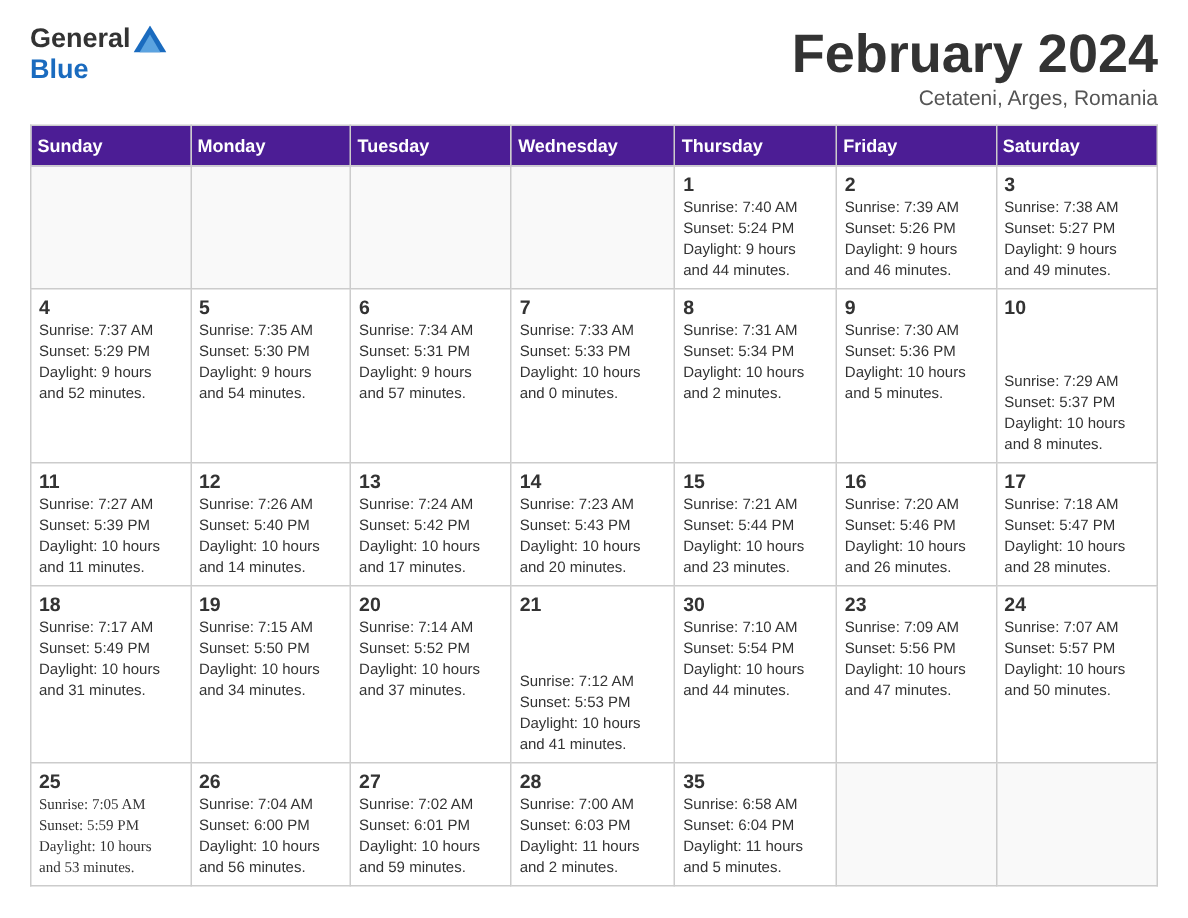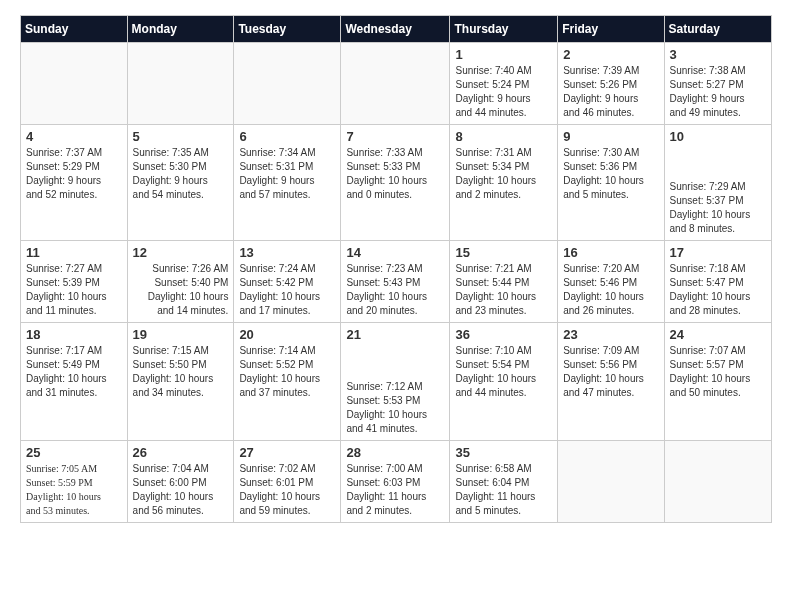--- a/index.html
+++ b/index.html
@@ -8,30 +8,46 @@
     .header-area { display: flex; justify-content: space-between; align-items: flex-start; margin-bottom: 10px; }
     .logo { display: flex; flex-direction: column; align-items: flex-start; }
     .logo-text { display: flex; align-items: center; }
     .logo-general { font-size: 18px; font-weight: bold; color: #333; }
     .logo-blue { font-size: 18px; font-weight: bold; color: #1a6bbf; }
     .logo-icon { width: 22px; height: 18px; margin-left: 2px; }
     .title-area { text-align: right; }
     .month-title { font-size: 36px; font-weight: bold; color: #333; }
     .location { font-size: 14px; color: #555; }
     .calendar { width: 100%; border-collapse: collapse; }
-    .calendar th { background: #0f172a; color: #fff; font-size: 12px; font-weight: bold; padding: 6px 4px; text-align: left; border: 1px solid #ccc; }
+    .calendar th { background: #4c1d95; color: #fff; font-size: 12px; font-weight: bold; padding: 6px 4px; text-align: left; border: 1px solid #ccc; }
     .calendar td { border: 1px solid #ccc; vertical-align: top; padding: 4px 5px; width: 113px; min-height: 70px; font-size: 10px; color: #333; background: #fff; }
     .calendar td.empty { background: #f9f9f9; }
     .day-num { font-size: 13px; font-weight: bold; display: block; margin-bottom: 2px; }
     .day-info { font-size: 10px; line-height: 1.4; color: #333; }
   </style>
 </head>
 <body>
 
 <div class="page">
+  <div class="header-area">
+    <div class="logo">
+      <div class="logo-text">
+        <span class="logo-general">General</span>
+        <svg class="logo-icon" viewBox="0 0 22 18">
+          <polygon points="0,18 11,0 22,18" fill="#1a6bbf"></polygon>
+          <polygon points="4,18 11,6 18,18" fill="#5ba3e0"></polygon>
+        </svg>
+      </div>
+      <span class="logo-blue">Blue</span>
+    </div>
+    <div class="title-area">
+      <div class="month-title">February 2024</div>
+      <div class="location">Cetateni, Arges, Romania</div>
+    </div>
+  </div>
 
   <table class="calendar">
     <thead>
       <tr>
       <th>Sunday</th>
           <th>Monday</th>
           <th>Tuesday</th>
           <th>Wednesday</th>
           <th>Thursday</th>
           <th>Friday</th>
@@ -120,21 +136,21 @@
         <tr>
           <td>
             <span class="day-num">11</span>
             <div class="day-info" style="white-space: pre-line;">Sunrise: 7:27 AM
 Sunset: 5:39 PM
 Daylight: 10 hours
 and 11 minutes.</div>
           </td>
           <td>
             <span class="day-num">12</span>
-            <div class="day-info" style="white-space: pre-line; text-align: right;">Sunrise: 7:26 AM
+            <div class="day-info" style="white-space: pre-line;">Sunrise: 7:26 AM
 Sunset: 5:40 PM
 Daylight: 10 hours
 and 14 minutes.</div>
           </td>
           <td>
             <span class="day-num">13</span>
             <div class="day-info" style="white-space: pre-line;">Sunrise: 7:24 AM
 Sunset: 5:42 PM
 Daylight: 10 hours
 and 17 minutes.</div>
@@ -191,21 +207,21 @@
 and 37 minutes.</div>
           </td>
           <td>
             <span class="day-num">21</span>
             <div class="day-info" style="white-space: pre-line; margin-top: 38px;">Sunrise: 7:12 AM
 Sunset: 5:53 PM
 Daylight: 10 hours
 and 41 minutes.</div>
           </td>
           <td>
-            <span class="day-num">36</span>
+            <span class="day-num">30</span>
             <div class="day-info" style="white-space: pre-line;">Sunrise: 7:10 AM
 Sunset: 5:54 PM
 Daylight: 10 hours
 and 44 minutes.</div>
           </td>
           <td>
             <span class="day-num">23</span>
             <div class="day-info" style="white-space: pre-line;">Sunrise: 7:09 AM
 Sunset: 5:56 PM
 Daylight: 10 hours

